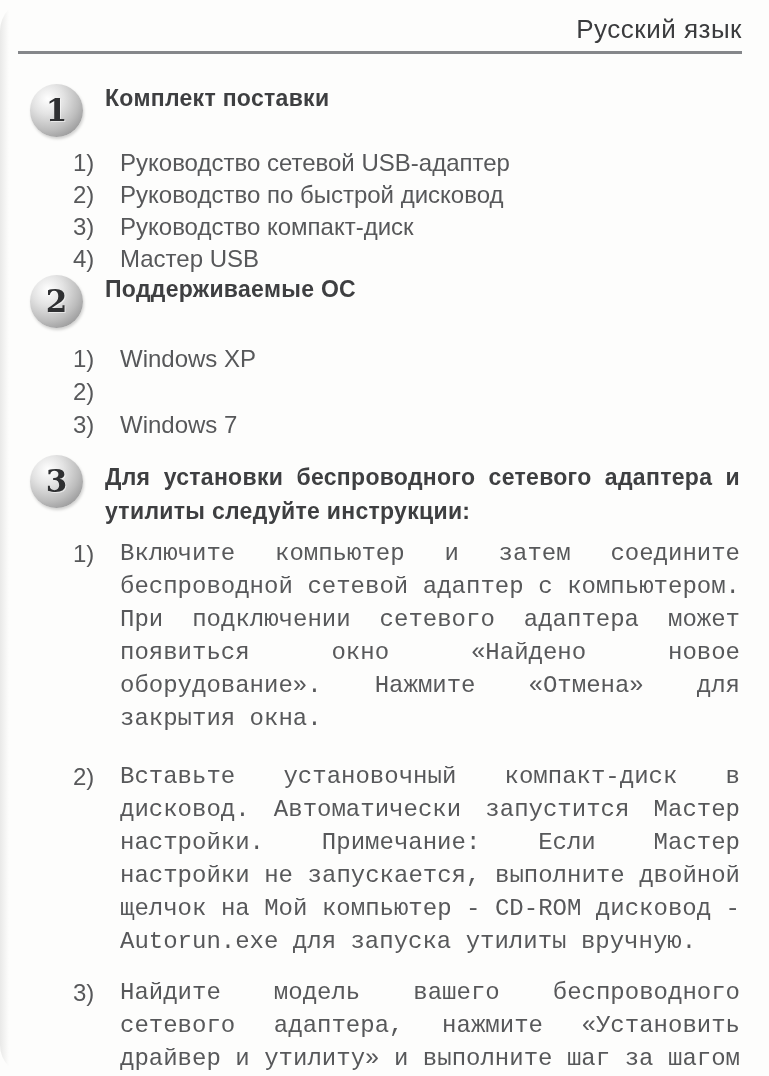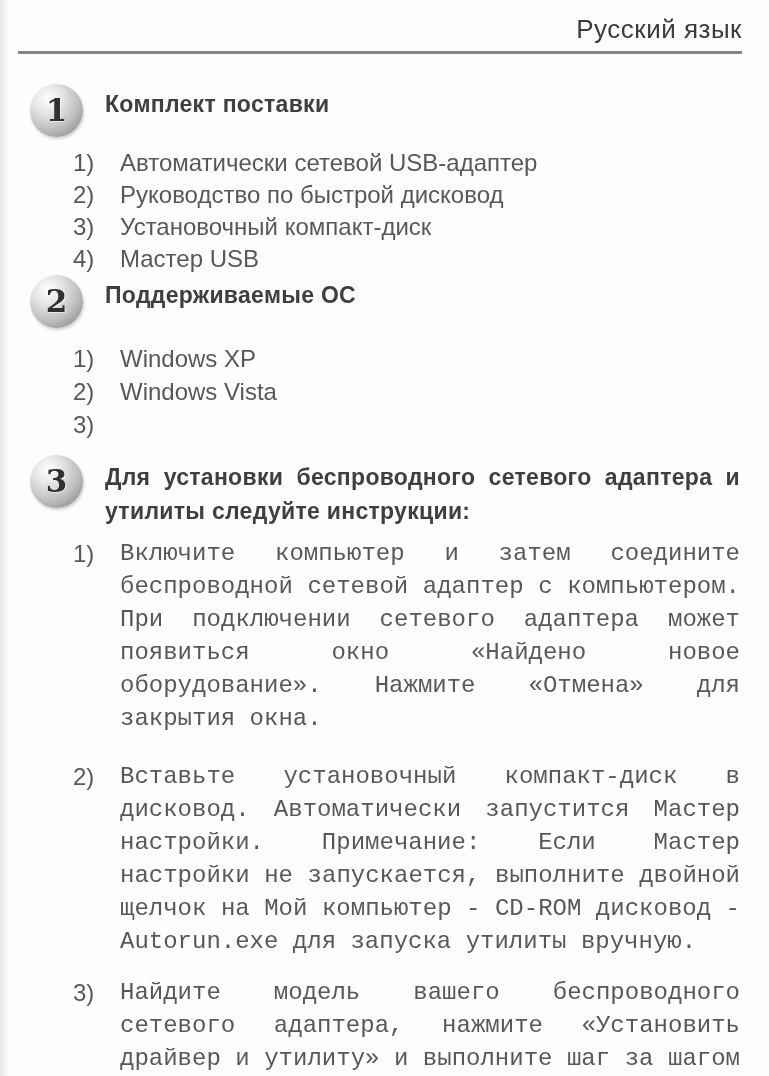--- a/index.html
+++ b/index.html
@@ -6,20 +6,21 @@
   html, body {
     width: 769px; height: 1076px;
     background: #fdfdfc;
     font-family: "Liberation Sans", sans-serif;
     overflow: hidden;
   }
   .page {
     position: relative;
     width: 769px; height: 1076px;
     background: linear-gradient(90deg, #e9e9e8 0px, #fdfdfc 9px);
+    border-radius: 31px;
   }
   
   .header {
     margin: 0 27px 0 18px;
     padding-top: 14px;
     height: 54px;
     text-align: right;
     border-bottom: 3px solid #85878a;
   }
   .header-label {
@@ -50,21 +51,21 @@
     font-size: 31px;
     color: #2f3032;
     text-shadow: 1px 1px 0 rgba(255,255,255,0.55);
     transform: translateY(-1px);
   }
   .sec-title {
     font-size: 23px;
     font-weight: bold;
     color: #3e3f41;
     margin-left: 22px;
-    margin-top: 7px;
+    margin-top: 1px;
     letter-spacing: 0.3px;
   }
   .sec-title.wide {
     flex: 1;
     line-height: 34px;
     margin-top: 5px;
     text-align: justify;
   }
   
   .plain-list {
@@ -118,53 +119,53 @@
 
   <div class="sec-head sec1-head">
     <div class="badge">
       <span>1</span>
     </div>
     <div class="sec-title">Комплект поставки</div>
   </div>
   <ul class="plain-list list1">
     <li>
       <span class="li-num">1)</span>
-      <span class="li-text">Автоматически сетевой USB-адаптер</span>
+      <span class="li-text">Руководство сетевой USB-адаптер</span>
     </li>
     <li>
       <span class="li-num">2)</span>
       <span class="li-text">Руководство по быстрой дисковод</span>
     </li>
     <li>
       <span class="li-num">3)</span>
-      <span class="li-text">Установочный компакт-диск</span>
+      <span class="li-text">Руководство компакт-диск</span>
     </li>
     <li>
       <span class="li-num">4)</span>
       <span class="li-text">Мастер USB</span>
     </li>
   </ul>
 
   <div class="sec-head sec2-head">
     <div class="badge">
       <span>2</span>
     </div>
     <div class="sec-title">Поддерживаемые ОС</div>
   </div>
   <ul class="plain-list list2">
     <li>
       <span class="li-num">1)</span>
       <span class="li-text">Windows XP</span>
     </li>
     <li>
       <span class="li-num">2)</span>
-      <span class="li-text">Windows Vista</span>
     </li>
     <li>
       <span class="li-num">3)</span>
+      <span class="li-text">Windows 7</span>
     </li>
   </ul>
 
   <div class="sec-head sec3-head">
     <div class="badge">
       <span>3</span>
     </div>
     <div class="sec-title wide">Для установки беспроводного сетевого адаптера и утилиты следуйте инструкции:</div>
   </div>
   <div class="steps">

